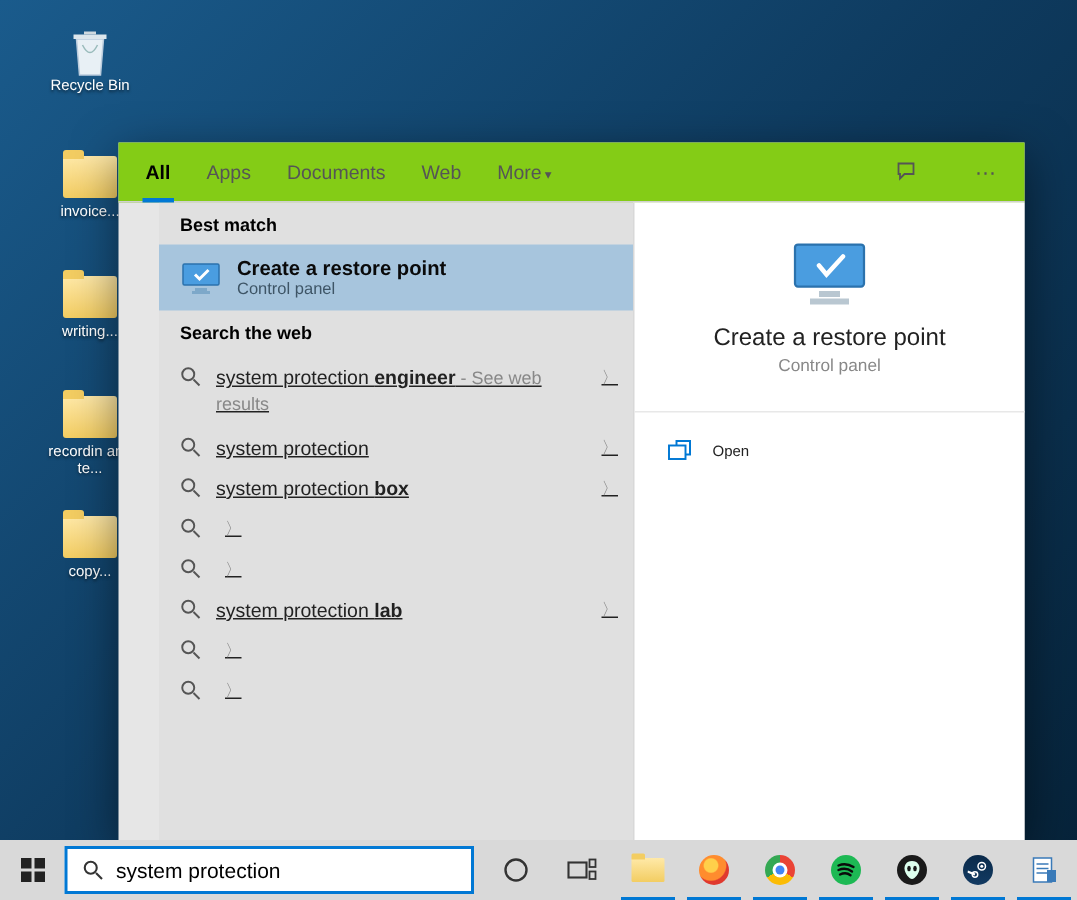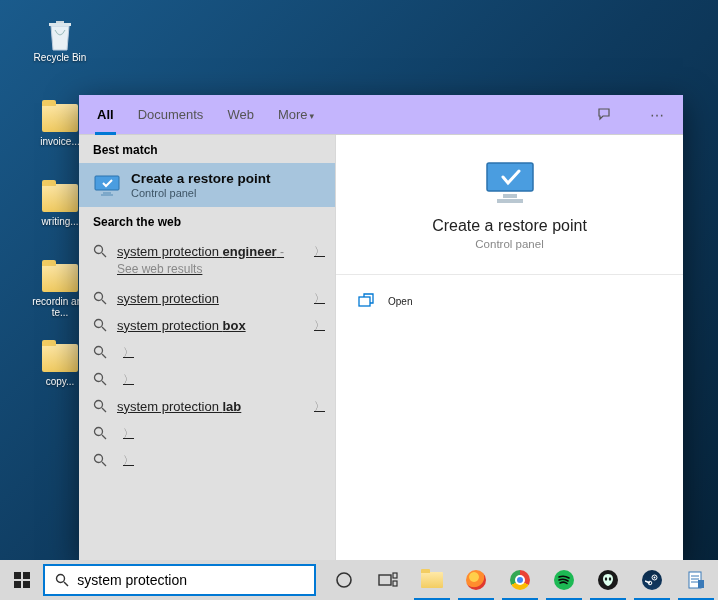--- a/index.html
+++ b/index.html
@@ -16,30 +16,30 @@
   .bin-icn { width: 28px; height: 34px; margin:0 auto; position:relative; }
   .bin-icn svg { width:100%; height:100%; }
   .df1 { top: 100px; left: 30px; } .df2 { top: 180px; left: 30px; } .df3 { top: 260px; left: 30px; } .df4 { top: 340px; left: 30px; }
 
   
   .search-panel {
     position: absolute; left: 79px; bottom: 40px; width: 604px; height: 465px;
     background: #e6e6e6; box-shadow: 0 8px 30px rgba(0,0,0,.5);
     display: flex; flex-direction: column;
   }
-  .tabs { height: 40px; background: #c4b5fd; border-bottom: 1px solid #d0d0d0; display: flex; align-items: center; padding: 0 6px; }
+  .tabs { height: 40px; background: #84cc16; border-bottom: 1px solid #d0d0d0; display: flex; align-items: center; padding: 0 6px; }
   .tab { padding: 0 12px; height: 40px; line-height: 40px; font-size: 13px; color: #555; position: relative; cursor: pointer; }
   .tab.active { color: #000; font-weight: 600; }
   .tab.active::after { content:""; position:absolute; left:10px; right:10px; bottom:0; height:3px; background:#0078d4; }
   .tab .chev { font-size: 9px; margin-left: 2px; }
   .tabs-spacer { flex: 1; }
   .tab-icon { width: 40px; text-align:center; color:#555; font-size:14px; cursor:pointer; }
 
   .panel-body { flex:1; display:flex; }
-  .left-col { width: 256px; background:#e0e0e0; overflow:hidden; }
+  .left-col { width: 316px; background:#e0e0e0; overflow:hidden;margin-left:27px; }
   .right-col { flex:1; background:#fff; border-left:1px solid #d8d8d8; display:flex; flex-direction:column; }
 
   .section-head { font-size: 12px; font-weight:600; color:#000; padding: 8px 14px 6px; }
   .best-match { background:#a7c5dd; padding: 8px 14px; display:flex; align-items:center; gap:10px; }
   .best-match .bm-icon { width:28px; height:22px; }
   .bm-title { font-size: 13.5px; font-weight:600; color:#0a0a0a; }
   .bm-sub { font-size: 11px; color:#3e5566; margin-top:1px; }
 
   .web-item { display:flex; align-items:center; padding: 6px 10px 6px 14px; font-size: 13px; color:#222; cursor:pointer;text-decoration:underline; }
   .web-item .mag { width:14px; height:14px; margin-right:10px; flex-shrink:0; }
@@ -102,20 +102,21 @@
       <div>recordin and te...</div>
     </div>
   <div class="desk-icon df4">
       <div class="folder-icn"></div>
       <div>copy...</div>
     </div>
 
   <div class="search-panel">
     <div class="tabs">
       <div class="tab active">All</div>
+      <div class="tab">Apps</div>
       <div class="tab">Documents</div>
       <div class="tab">Web</div>
       <div class="tab"><span>More</span><span class="chev">▾</span></div>
       <div class="tabs-spacer"></div>
       <div class="tab-icon">
           <svg width="16" height="16" viewBox="0 0 16 16">
             <path d="M2 2 H12 V9 H6 L3 12 V9 H2 Z" fill="none" stroke="#555" stroke-width="1.2"></path>
           </svg>
         </div>
       <div class="tab-icon">⋯</div>

